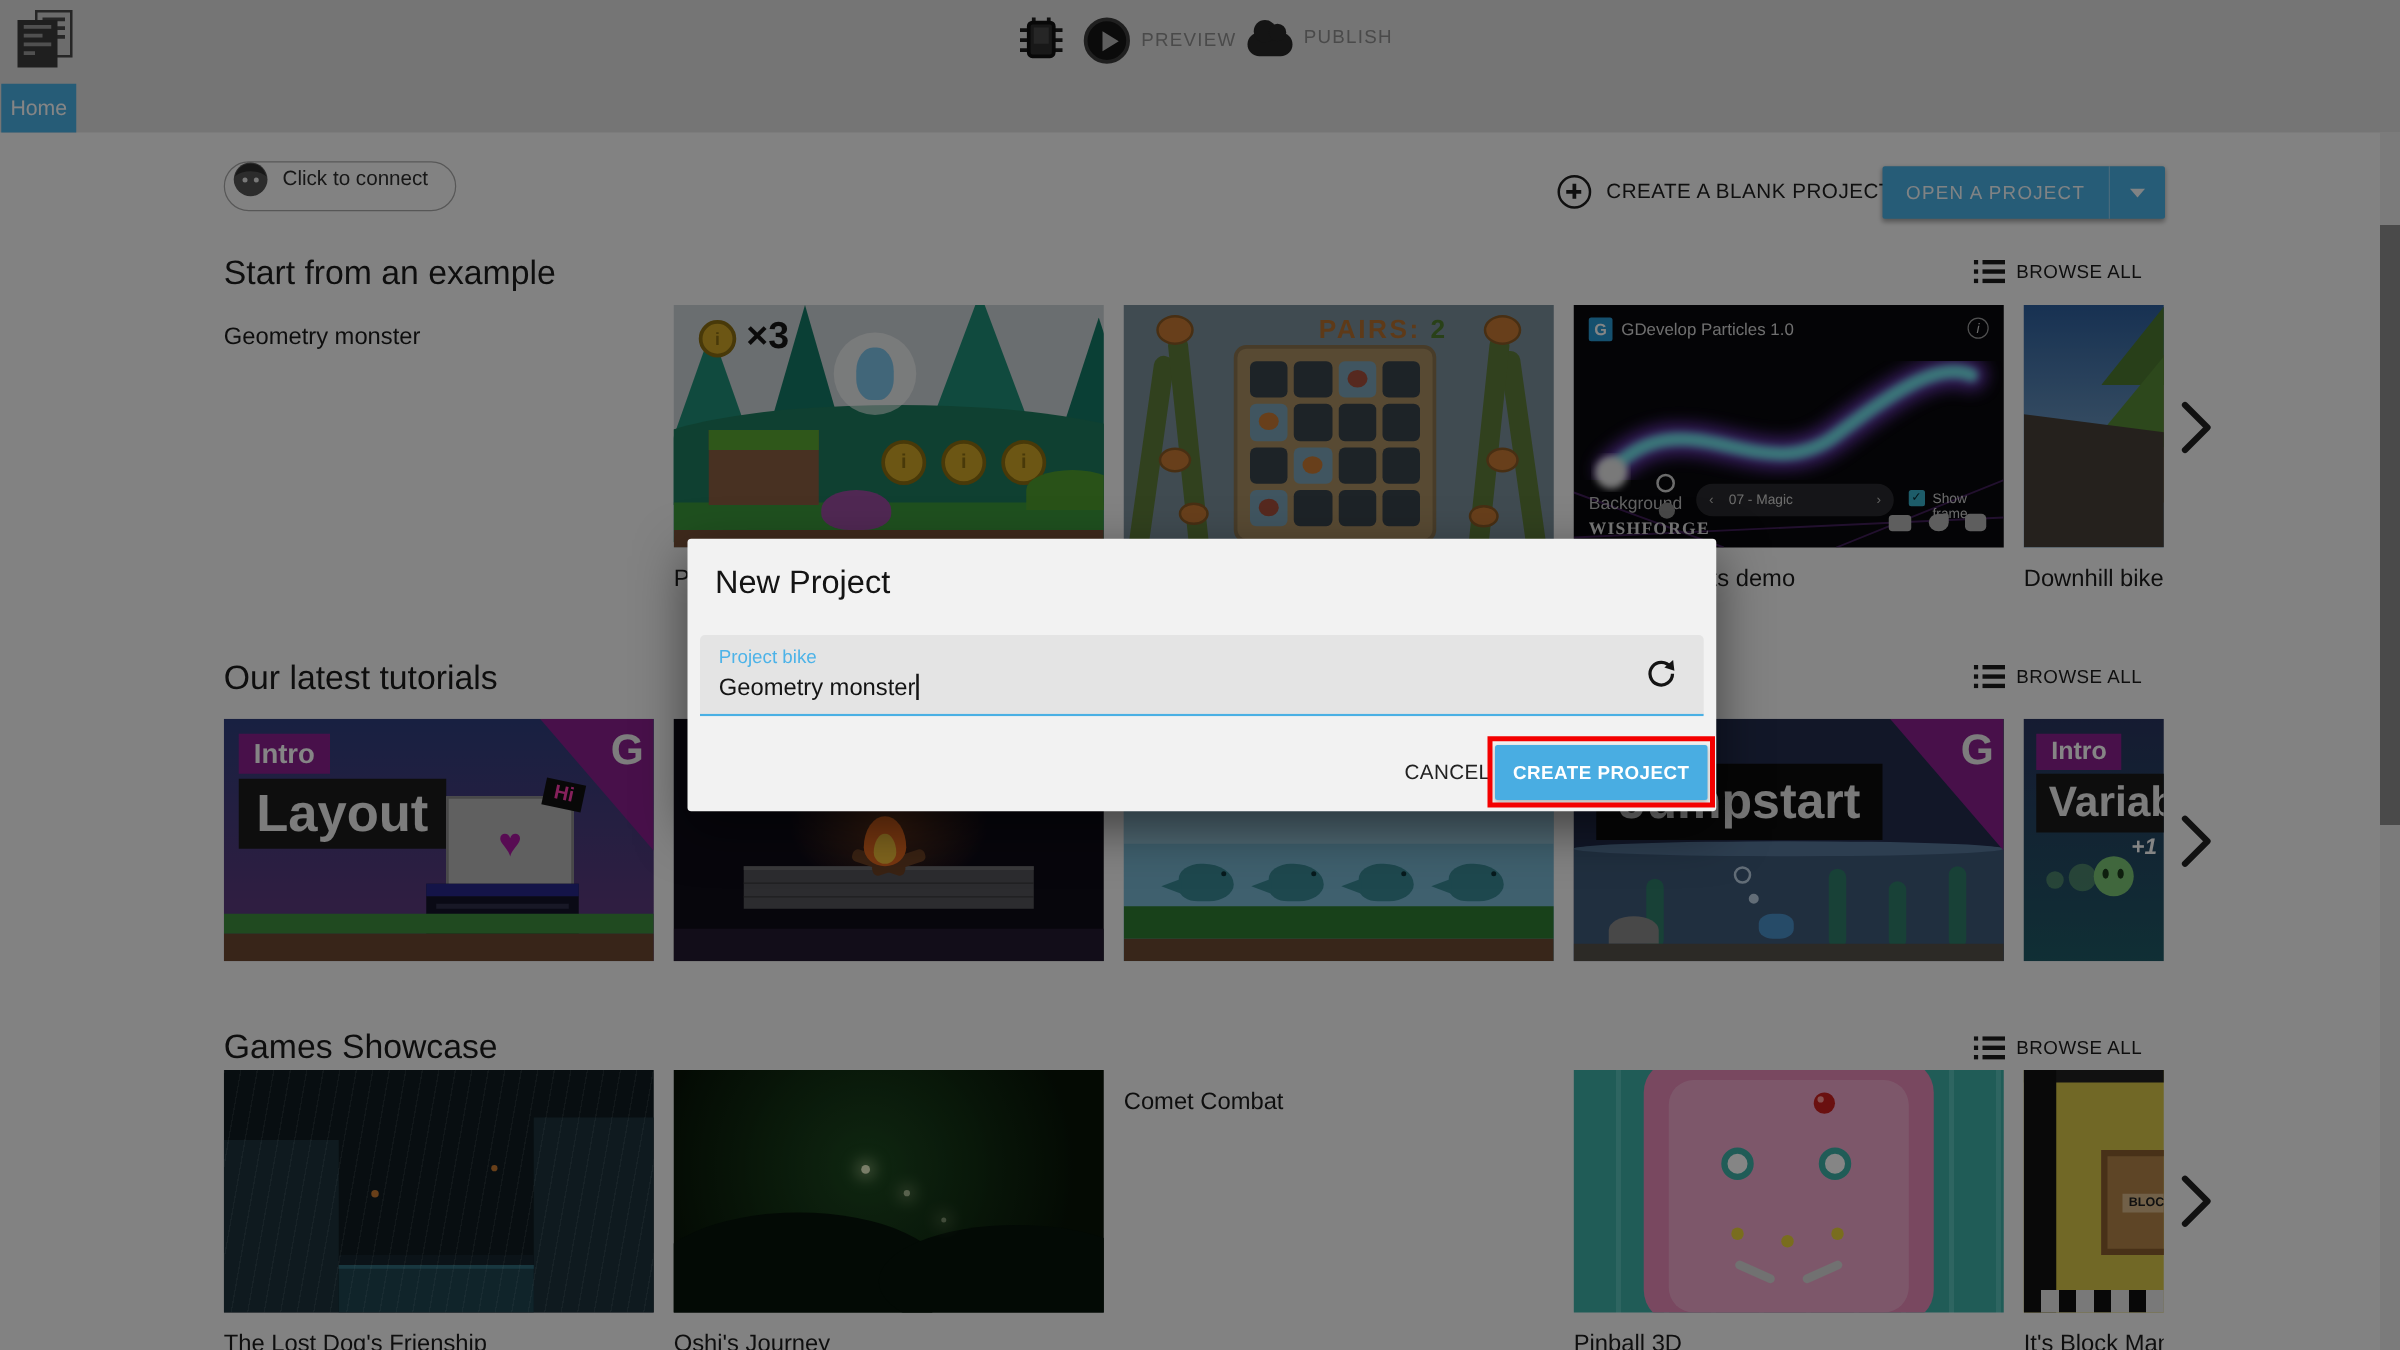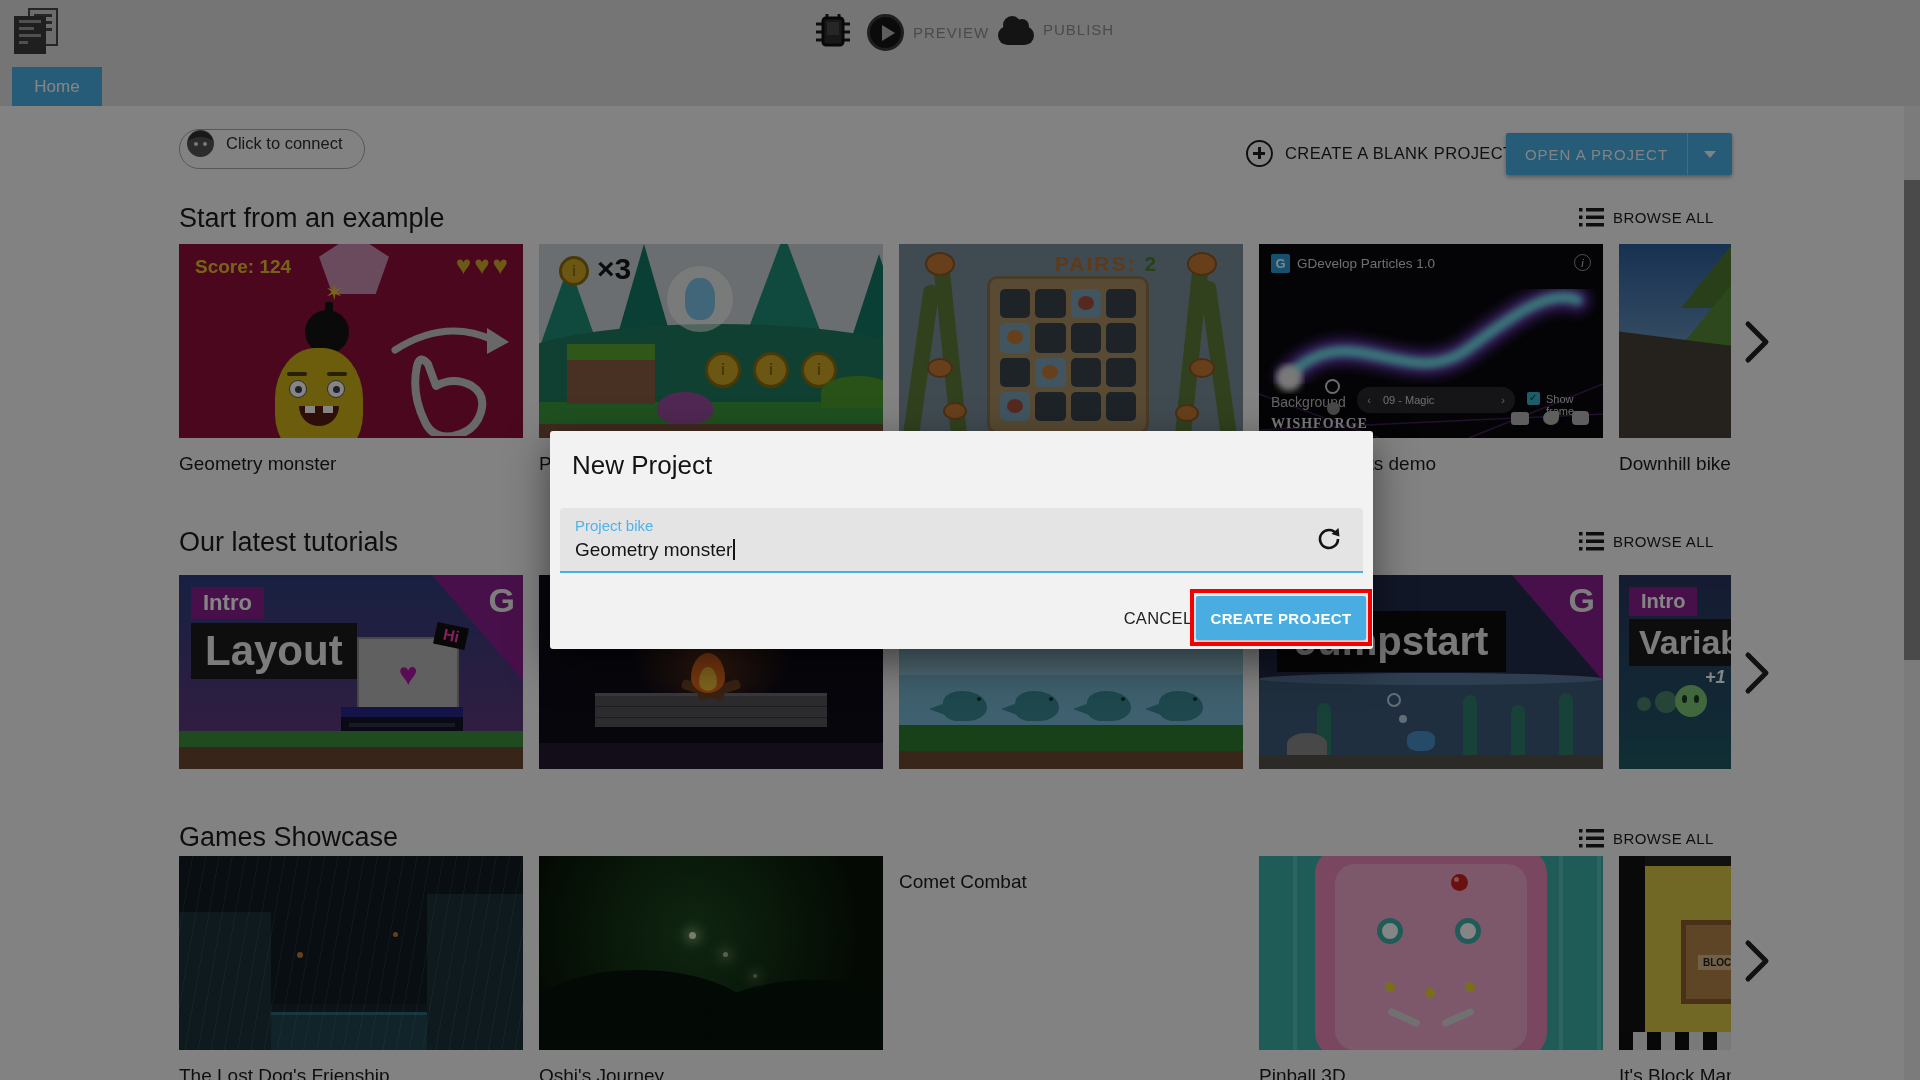--- a/index.html
+++ b/index.html
@@ -10,21 +10,21 @@
   .topbar { position:absolute; left:0; top:0; width:1920px; height:106px; background:#e0e0e0; z-index:1; }
   .pm-icon { position:absolute; left:14px; top:8px; width:46px; height:46px; cursor:pointer; }
   .pm-back { position:absolute; left:14px; top:0; width:30px; height:38px; background:#cfcfcf; border:2px solid #4a4a4a; }
   .pm-back i { display:block; height:3px; background:#4a4a4a; margin:4px 4px 0 4px; }
   .pm-front { position:absolute; left:0; top:8px; width:32px; height:38px; background:#3c3c3c; }
   .pm-front i { display:block; height:3px; background:#9a9a9a; margin:4px 5px 0 5px; }
   .pm-front i:nth-child(2){ margin-right:12px; }
   .pm-front i:nth-child(4){ margin-right:18px; }
 
   .bug { position:absolute; left:812px; top:11px; width:42px; height:42px; }
-  .home-tab { position:absolute; left:12px; top:67px; width:90px; height:39px; background:#4ab0e4;
+  .home-tab { position:absolute; left:1px; top:67px; width:60px; height:39px; background:#4ab0e4;
               color:#fff; font-size:17px; display:flex; align-items:center; justify-content:center; cursor:pointer; }
 
   .hbtn { position:absolute; top:14px; display:flex; align-items:center; gap:9px; cursor:pointer; }
   .hbtn .lbl { font-size:15px; letter-spacing:1px; color:#8f8f8f; }
   .play-circle { width:37px; height:37px; border-radius:50%; background:#161616; border:3px solid #3d3d3d; position:relative; }
   .play-circle::after { content:""; position:absolute; left:12px; top:8px; border-left:13px solid #b5b5b5;
                         border-top:8px solid transparent; border-bottom:8px solid transparent; }
   .cloud { width:36px; height:19px; background:#272727; border-radius:10px; position:relative; margin-top:12px; }
   .cloud::before { content:""; position:absolute; left:5px; top:-10px; width:18px; height:18px; border-radius:50%; background:#272727; }
   .cloud::after  { content:""; position:absolute; left:17px; top:-7px; width:14px; height:14px; border-radius:50%; background:#272727; }
@@ -315,40 +315,20 @@
     <rect x="0" y="15" width="3.5" height="3.5"></rect>
         <rect x="7" y="15" width="18" height="3.5"></rect>
       </g>
   </svg>
   <span class="lbl">BROWSE ALL</span>
 </div>
 
 <div class="row" style="top:244px; height:244px;">
 
   <div class="card">
-    <div class="thumb t-geo">
-      <div class="abs geo-pent"></div>
-      <div class="abs geo-score">Score: 124</div>
-      <div class="abs geo-hearts">♥♥♥</div>
-      <div class="abs geo-spark">✶</div>
-      <div class="abs geo-fuse"></div>
-      <div class="abs geo-bomb"></div>
-      <div class="abs geo-monster">
-        <div class="abs geo-brow" style="left:12px;"></div>
-        <div class="abs geo-brow" style="left:52px;"></div>
-        <div class="abs geo-eye" style="left:14px;"></div>
-        <div class="abs geo-eye" style="left:52px;"></div>
-        <div class="abs geo-mouth"></div>
-      </div>
-      <svg class="abs" style="right:6px; bottom:2px;" width="130" height="130" viewBox="0 0 130 130">
-        <path d="M8,44 Q58,12 106,34" fill="none" stroke="#c8c8c8" stroke-width="7" stroke-linecap="round"></path>
-        <polygon points="100,22 122,36 100,48" fill="#c8c8c8"></polygon>
-        <path d="M38,116 q-14,-28 -8,-56 q3,-12 11,-2 l8,22 q18,-10 36,0 q14,9 9,26 q-6,20 -28,24 q-20,3 -28,-14" fill="none" stroke="#c8c8c8" stroke-width="8" stroke-linejoin="round" stroke-linecap="round"></path>
-      </svg>
-    </div>
     <div class="card-title">Geometry monster</div>
   </div>
 
   <div class="card">
     <div class="thumb t-plat">
       <div class="abs tree" style="left:-30px; top:20px; width:120px; height:170px;"></div>
       <div class="abs tree" style="left:50px; top:0; width:110px; height:190px; background:#157a66;"></div>
       <div class="abs tree" style="left:170px; top:-10px; width:150px; height:200px;"></div>
       <div class="abs tree" style="left:280px; top:10px; width:120px; height:184px; background:#157a66;"></div>
       <div class="abs plat-hill"></div>
@@ -437,21 +417,21 @@
         </g>
       </svg>
       <div class="abs part-logo">G</div>
       <div class="abs part-title">GDevelop Particles 1.0</div>
       <div class="abs part-info">i</div>
       <div class="abs part-bg-lbl">Background</div>
       <div class="abs part-c1"></div>
       <div class="abs part-c2"></div>
       <div class="abs part-pill">
         <span class="arr">‹</span>
-        <span class="val">09 - Magic</span>
+        <span class="val">07 - Magic</span>
         <span class="arr">›</span>
       </div>
       <div class="abs part-check"></div>
       <div class="abs part-frame">Show frame</div>
       <div class="abs part-brand">WISHFORGE</div>
       <div class="abs soc" style="right:74px; top:168px; width:18px; height:13px; border-radius:3px;"></div>
       <div class="abs soc" style="right:44px; top:167px; width:16px; height:14px; border-radius:50% 10% 50% 50%;"></div>
       <div class="abs soc" style="right:14px; top:167px; width:17px; height:14px; border-radius:4px;"></div>
     </div>
     <div class="card-title">Particle effects demo</div>

